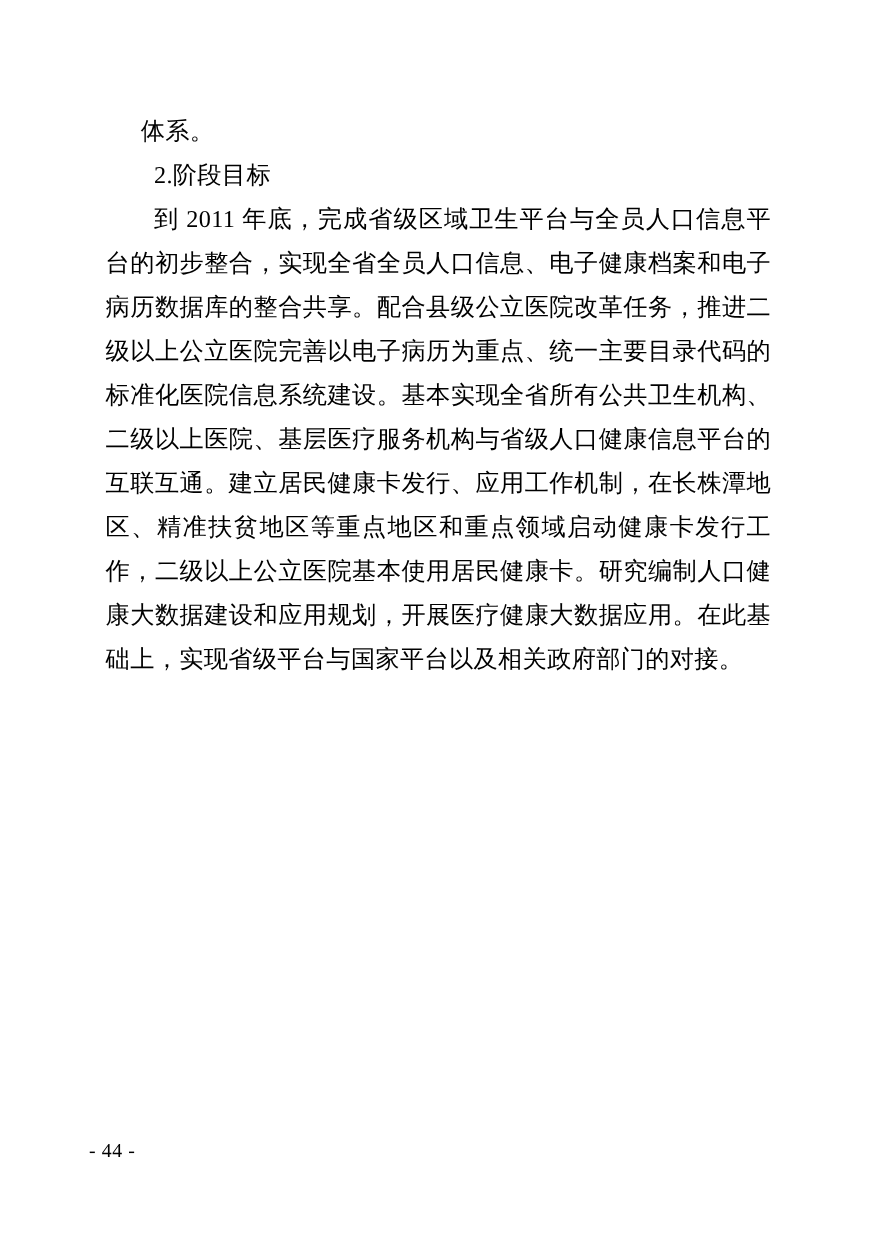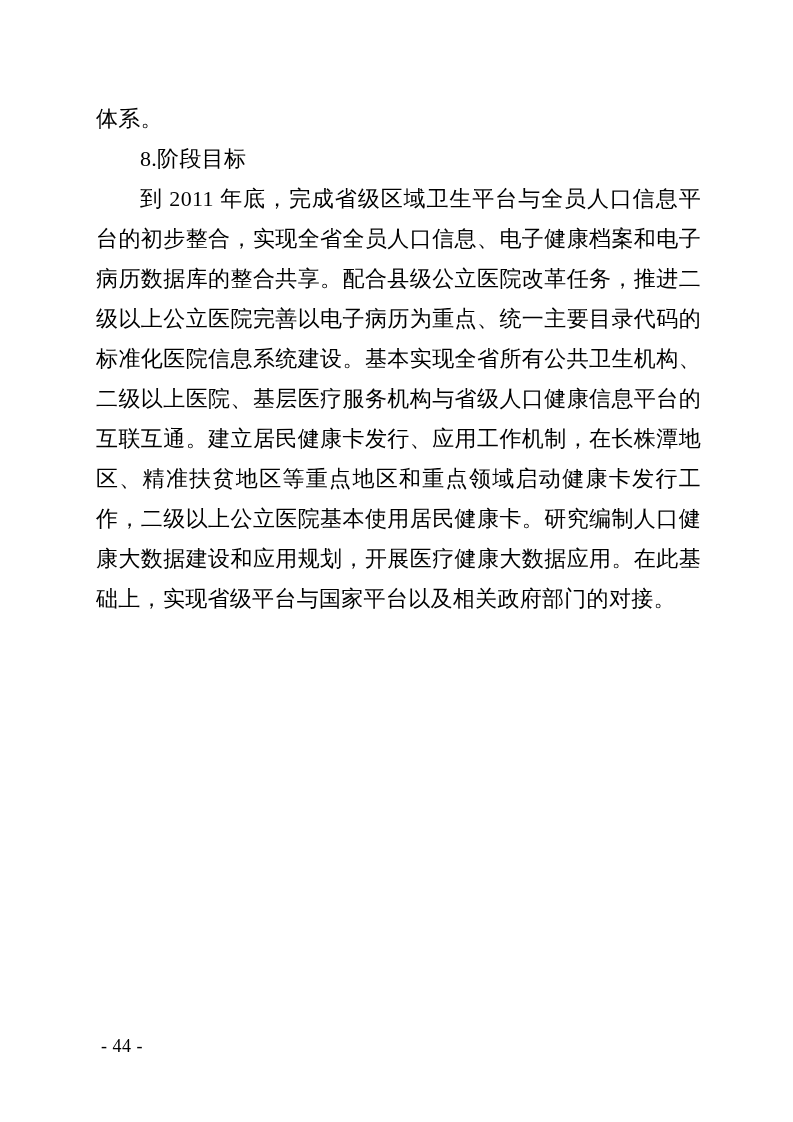--- a/index.html
+++ b/index.html
@@ -31,33 +31,34 @@
     font-size: 22px;
     line-height: 40px;
     text-align: justify;
     text-justify: inter-ideograph;
     text-indent: 2em;
     letter-spacing: 0.3px;
     word-break: break-all;
   }
   .para.no-indent {
     text-indent: 0;
+    margin-left: 32px;
   }
   .footer {
     position: absolute;
-    left: 101px;
+    left: 81px;
     top: 1034px;
     font-size: 18px;
     line-height: 24px;
     letter-spacing: 0.5px;
   }
 </style>
 </head>
 <body>
 
 <div class="page">
   <div class="content">
     <p class="para no-indent">体系。</p>
-    <p class="para">8.阶段目标</p>
+    <p class="para">2.阶段目标</p>
     <p class="para">到 2011 年底，完成省级区域卫生平台与全员人口信息平台的初步整合，实现全省全员人口信息、电子健康档案和电子病历数据库的整合共享。配合县级公立医院改革任务，推进二级以上公立医院完善以电子病历为重点、统一主要目录代码的标准化医院信息系统建设。基本实现全省所有公共卫生机构、二级以上医院、基层医疗服务机构与省级人口健康信息平台的互联互通。建立居民健康卡发行、应用工作机制，在长株潭地区、精准扶贫地区等重点地区和重点领域启动健康卡发行工作，二级以上公立医院基本使用居民健康卡。研究编制人口健康大数据建设和应用规划，开展医疗健康大数据应用。在此基础上，实现省级平台与国家平台以及相关政府部门的对接。</p>
   </div>
   <div class="footer">- 44 -</div>
 </div>
 
 </body></html>

